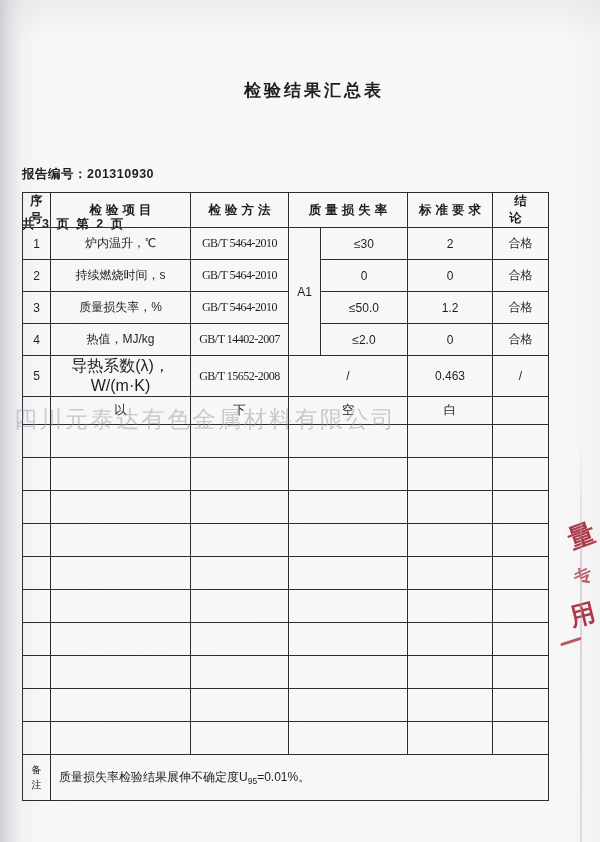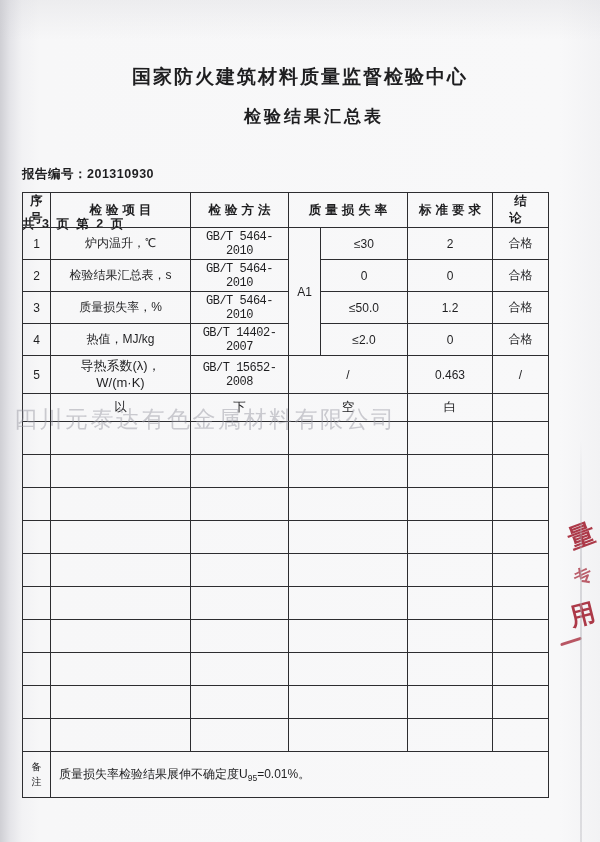--- a/index.html
+++ b/index.html
@@ -33,22 +33,22 @@
   .result-table th, .result-table td {
     border:1.6px solid #2d2d30; text-align:center; vertical-align:middle;
     font-size:12px; padding:0 2px; overflow:hidden;
   }
   .result-table thead th { height:30px; font-weight:bold; font-size:12.5px; letter-spacing:0.32em; text-indent:0.32em; }
   .result-table thead th.tight { letter-spacing:0.05em; text-indent:0;margin-left:6px; }
   .result-table thead th.wide { letter-spacing:0.8em; text-indent:0.8em; }
   .row-data td { height:32px; }
   .row-item5 td { height:38px; }
   .cell-item { font-size:12.5px; }
-  .cell-method { font-family:Liberation Mono, monospace; font-size:11px; letter-spacing:-0.5px; }
-  .cell-two-line div { line-height:1.25; font-size:13px; }
+  .cell-method { font-family:Liberation Serif, serif; font-size:11px; letter-spacing:-0.5px; }
+  .cell-two-line div { line-height:1.25; font-size:16px; }
   .row-blanknote td { height:28px; font-size:12.5px; }
   .row-empty td { height:33px; }
   .row-remark td { height:46px; }
   .remark-label span { display:inline-block; width:13px; word-break:break-all;
                        line-height:1.45; font-size:10px; text-align:center; }
   .remark-content { text-align:left !important; padding-left:8px !important; font-size:12.5px;margin-left:20px; }
   .remark-content sub { font-size:8.5px; }
 
   
   .watermark {
@@ -70,21 +70,20 @@
   
   .paper-edge { position:absolute; top:440px; right:18px; width:2px; height:402px;
                 background:linear-gradient(180deg, rgba(175,175,182,0) 0%, rgba(175,175,182,0.45) 30%, rgba(175,175,182,0.35) 100%); }
 </style>
 </head>
 <body>
 
 <div class="page">
 
   <div class="titles">
-    <div class="title1">国家防火建筑材料质量监督检验中心</div>
     <div class="title2">检验结果汇总表</div>
   </div>
 
   <div class="meta">
     <div class="report-no"><span>报告编号：</span><span>201310930</span></div>
     <div class="page-info">共 3 页 第 2 页</div>
   </div>
 
   <table class="result-table">
     <colgroup>
@@ -111,21 +110,21 @@
         <td>1</td>
         <td class="cell-item">炉内温升，℃</td>
         <td class="cell-method">GB/T 5464-2010</td>
         <td rowspan="4">A1</td>
         <td>≤30</td>
         <td>2</td>
         <td>合格</td>
       </tr>
       <tr class="row-data">
         <td>2</td>
-        <td class="cell-item">检验结果汇总表，s</td>
+        <td class="cell-item">持续燃烧时间，s</td>
         <td class="cell-method">GB/T 5464-2010</td>
         <td>0</td>
         <td>0</td>
         <td>合格</td>
       </tr>
       <tr class="row-data">
         <td>3</td>
         <td class="cell-item">质量损失率，%</td>
         <td class="cell-method">GB/T 5464-2010</td>
         <td>≤50.0</td>

